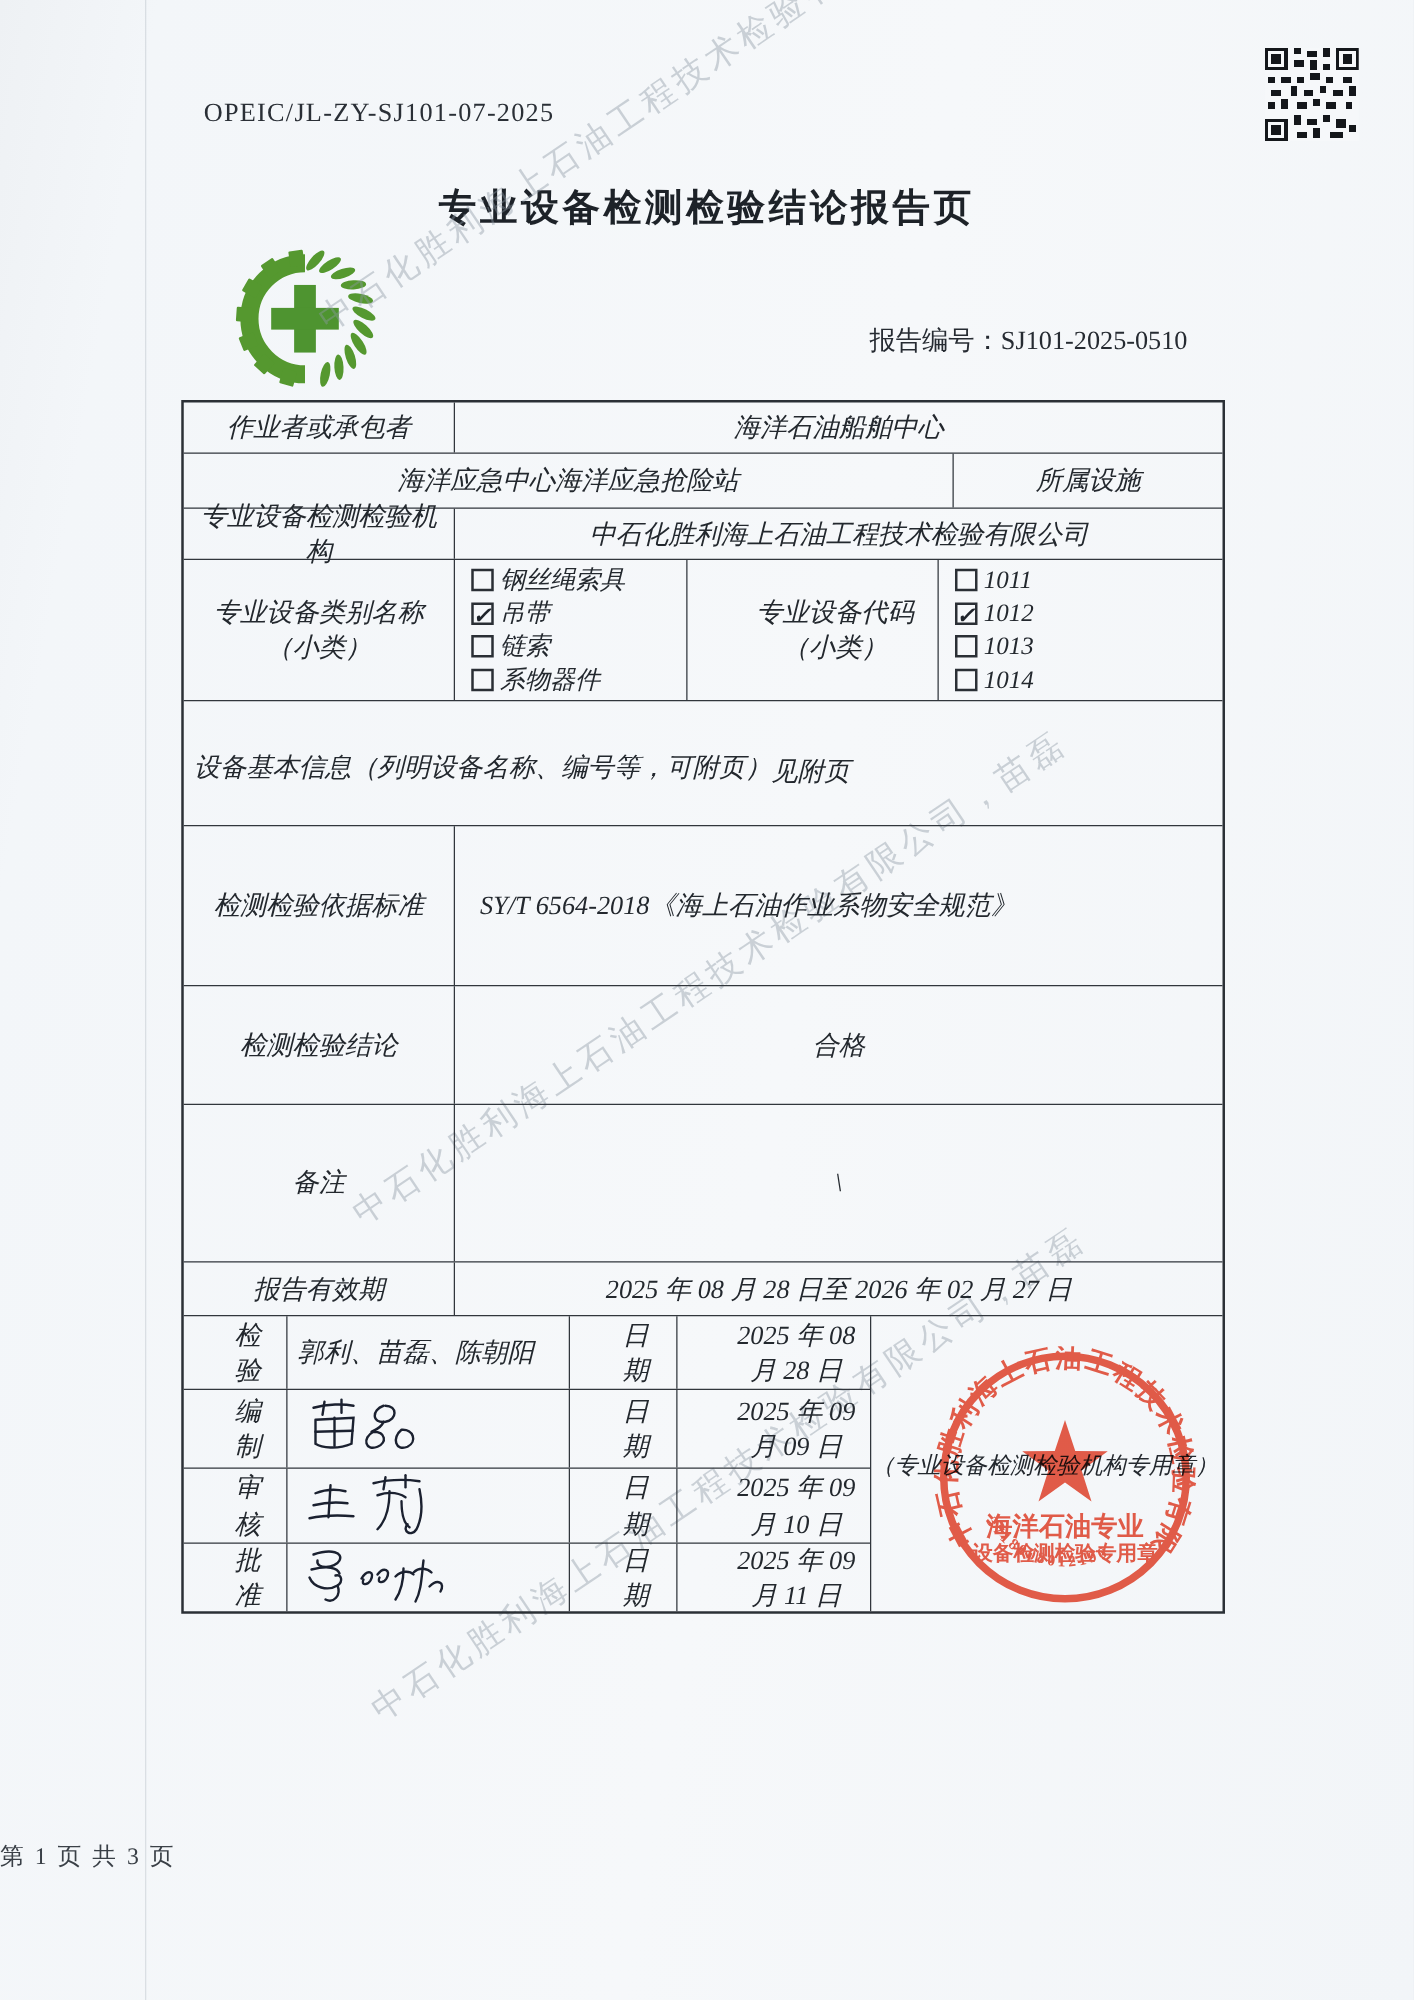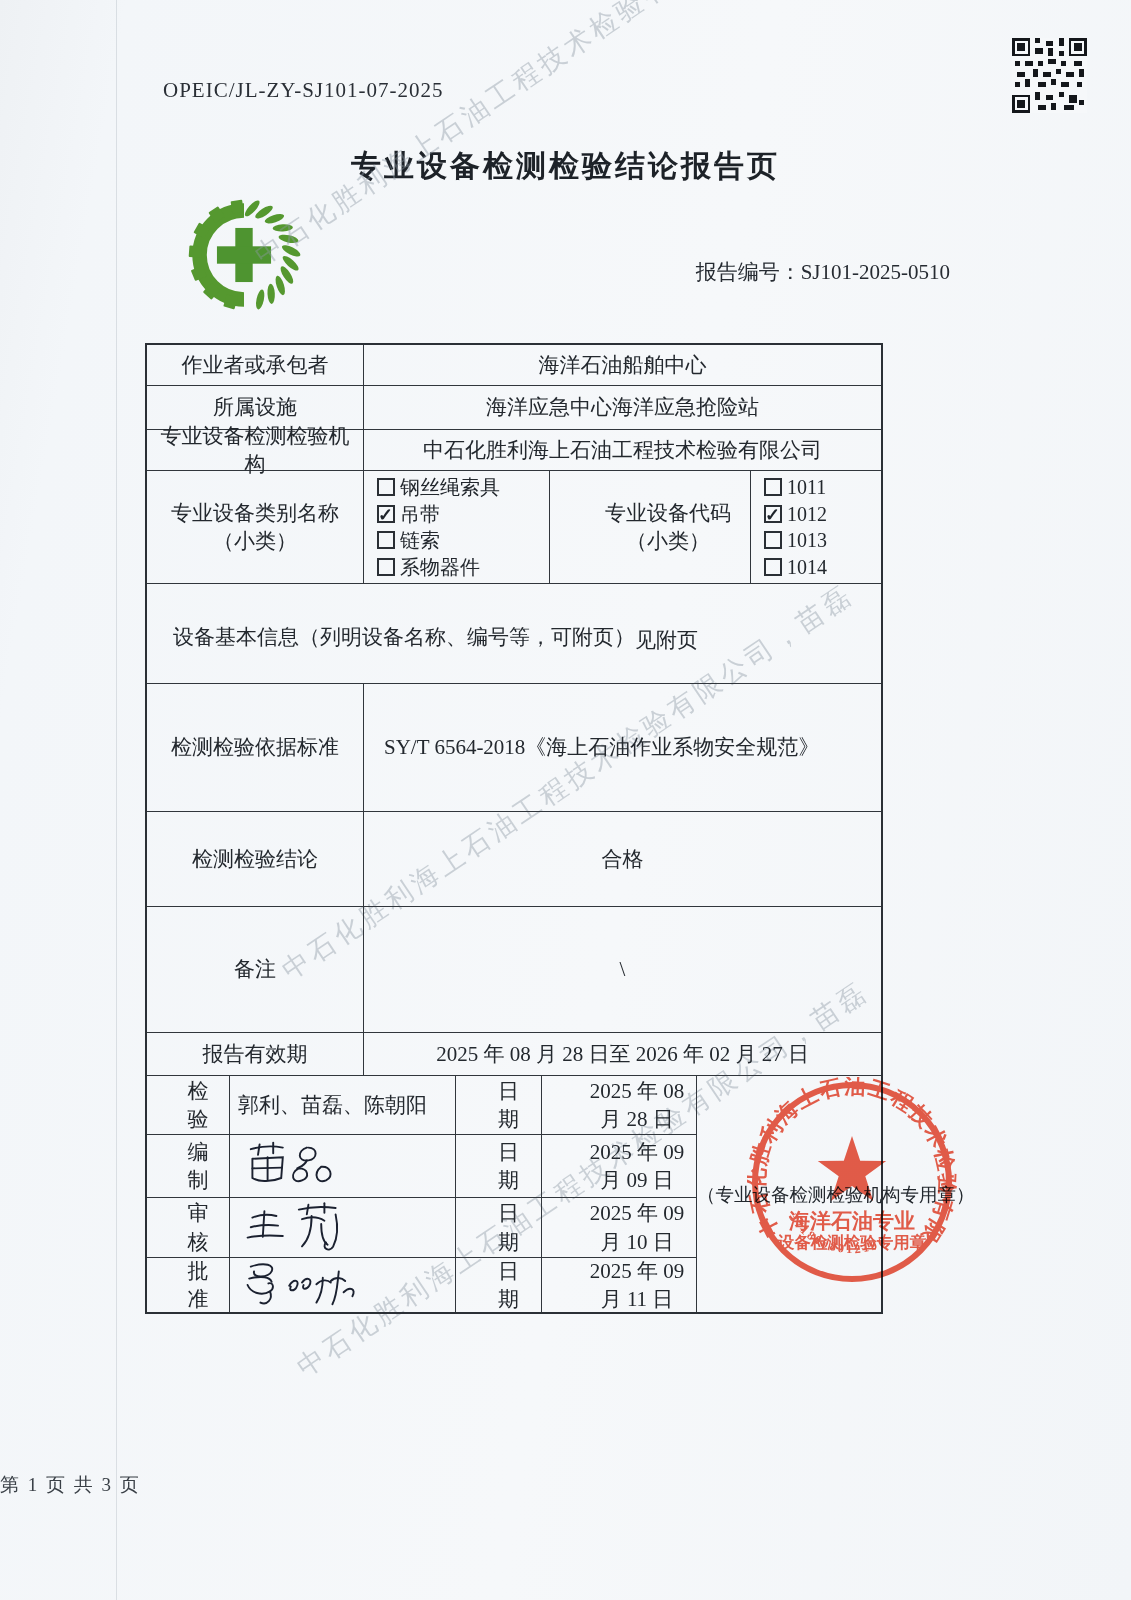--- a/index.html
+++ b/index.html
@@ -13,27 +13,27 @@
   .report-no{position:absolute;right:181px;top:258px;font-size:21px;color:#262b32;}
   .footer{position:absolute;left:0;right:0;top:1472px;text-align:left;font-size:19px;letter-spacing:2px;color:#3a4047;}
   .qr{position:absolute;left:1012px;top:38px;width:75px;height:75px;}
   .logo{position:absolute;left:186px;top:198px;width:116px;height:114px;}
   .watermark{position:absolute;white-space:nowrap;font-size:27px;letter-spacing:4px;color:rgba(141,153,165,.42);
     transform:rotate(-34deg);transform-origin:0 50%;z-index:1;pointer-events:none;}
   .wm1{left:258px;top:240px;}
   .wm2{left:285px;top:955px;}
   .wm3{left:300px;top:1352px;}
 
-  .tbl{position:absolute;left:145px;top:343px;width:738px;border:2px solid #2b3036;z-index:2;box-sizing:border-box;background:transparent;}
+  .tbl{position:absolute;left:145px;top:320px;width:835px;border:2px solid #2b3036;z-index:2;box-sizing:border-box;background:transparent;font-style:italic;}
   .row{display:flex;border-top:1.5px solid #31363c;box-sizing:border-box;align-items:stretch;}
   .row.first{border-top:none;}
   .cell{box-sizing:border-box;display:flex;align-items:center;justify-content:center;text-align:center;font-size:21px;line-height:1.35;padding-left:36px;}
   .cell + .cell{border-left:1.5px solid #31363c;}
   .lab{width:216px;flex:none;padding:2px 6px;}
-  .val{flex:1;padding:2px 26px;}
+  .val{flex:1;padding:2px 8px;}
   .h40{height:40px}.h44{height:44px}.h41{height:41px}.h113{height:113px}.h100{height:100px}
   .h128{height:128px}.h95{height:95px}.h126{height:126px}.h43{height:43px}
   .stack{flex-direction:column;justify-content:center;}
   .opts{width:186px;flex:none;flex-direction:column;align-items:flex-start;justify-content:center;padding:4px 4px 4px 13px;}
   .codelab{width:201px;flex:none;}
   .codeopts{flex:1;flex-direction:column;align-items:flex-start;justify-content:center;padding:4px 7px 4px 13px;}
   .opt{display:flex;align-items:center;font-size:20px;line-height:26.5px;white-space:nowrap;}
   .cb{position:relative;width:14px;height:14px;border:2px solid #2a2f35;margin-right:5px;flex:none;}
   .cb.on::after{content:"✓";position:absolute;left:-1px;top:-5px;font-size:18px;font-weight:bold;
     font-family:"Liberation Sans",sans-serif;color:#1e232a;}
@@ -157,22 +157,22 @@
   </div>
 
   <div class="tbl">
 
     <div class="row first h40">
       <div class="cell lab">作业者或承包者</div>
       <div class="cell val">海洋石油船舶中心</div>
     </div>
 
     <div class="row h44">
+      <div class="cell val">海洋应急中心海洋应急抢险站</div>
       <div class="cell lab">所属设施</div>
-      <div class="cell val">海洋应急中心海洋应急抢险站</div>
     </div>
 
     <div class="row h41">
       <div class="cell lab">专业设备检测检验机构</div>
       <div class="cell val">中石化胜利海上石油工程技术检验有限公司</div>
     </div>
 
     <div class="row h113">
       <div class="cell lab stack">
         <div>专业设备类别名称</div>

